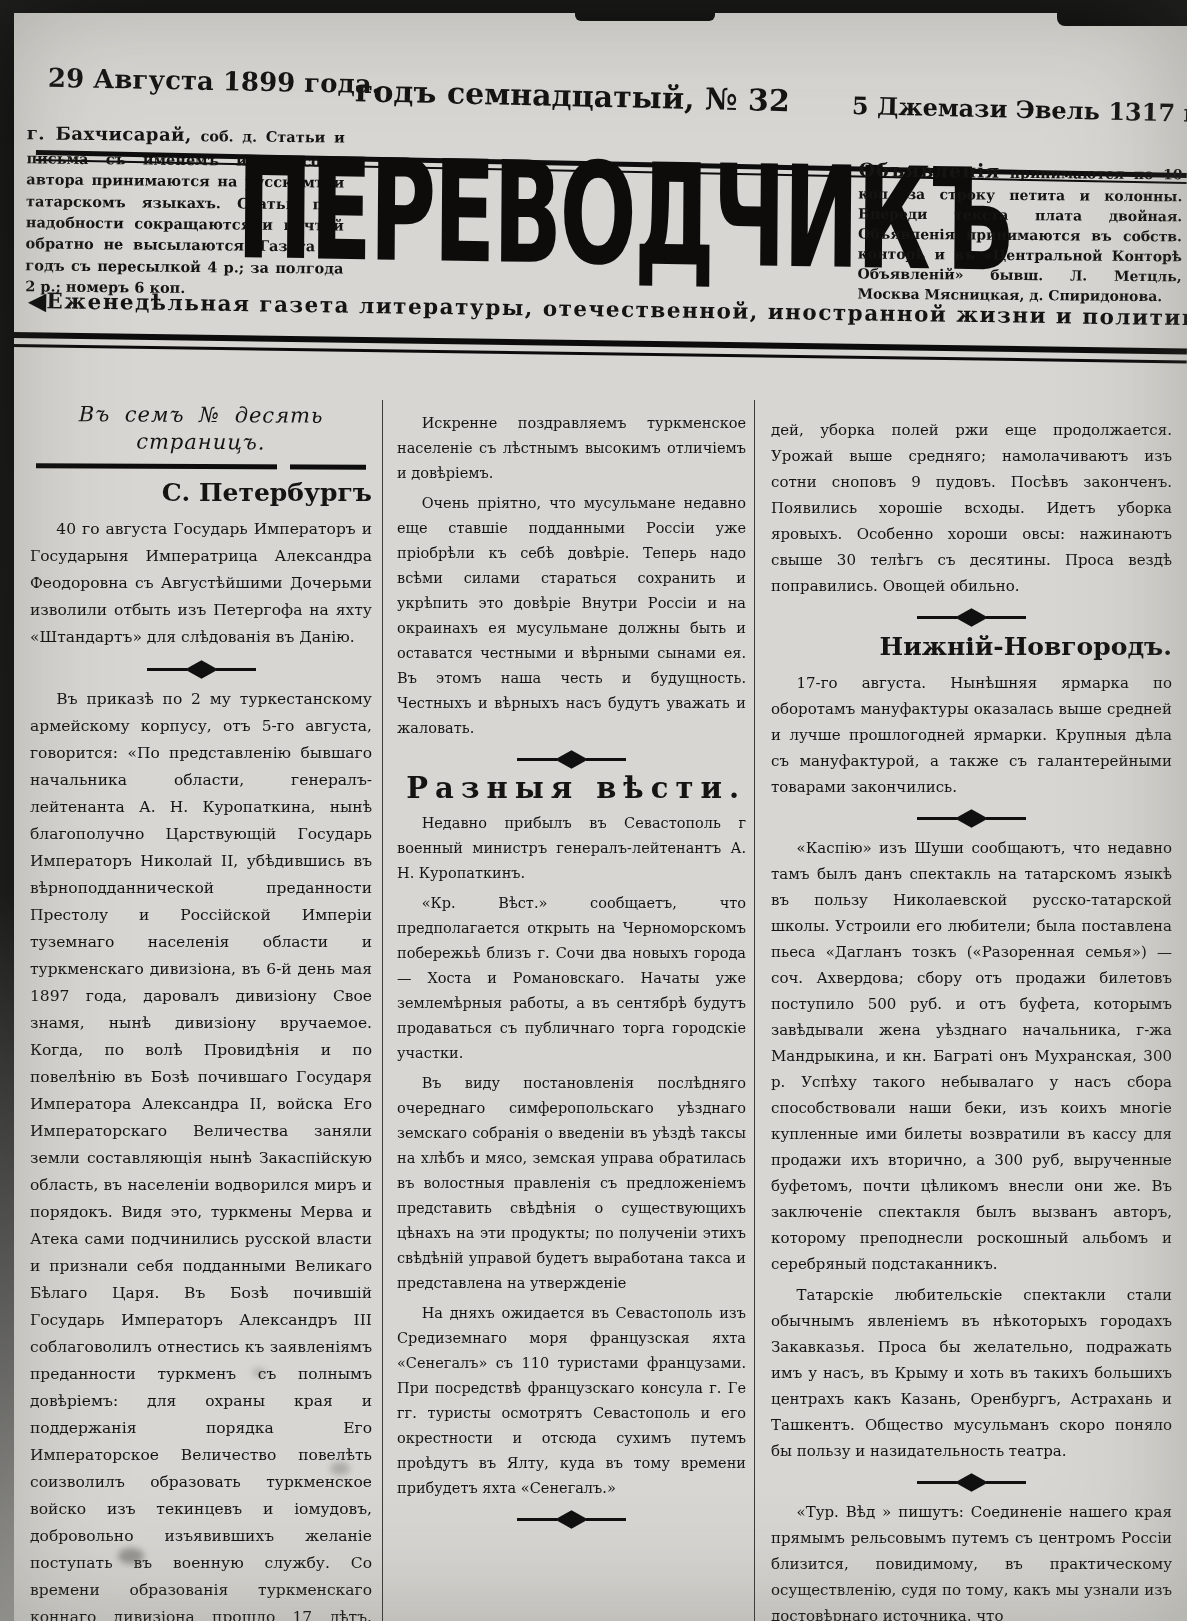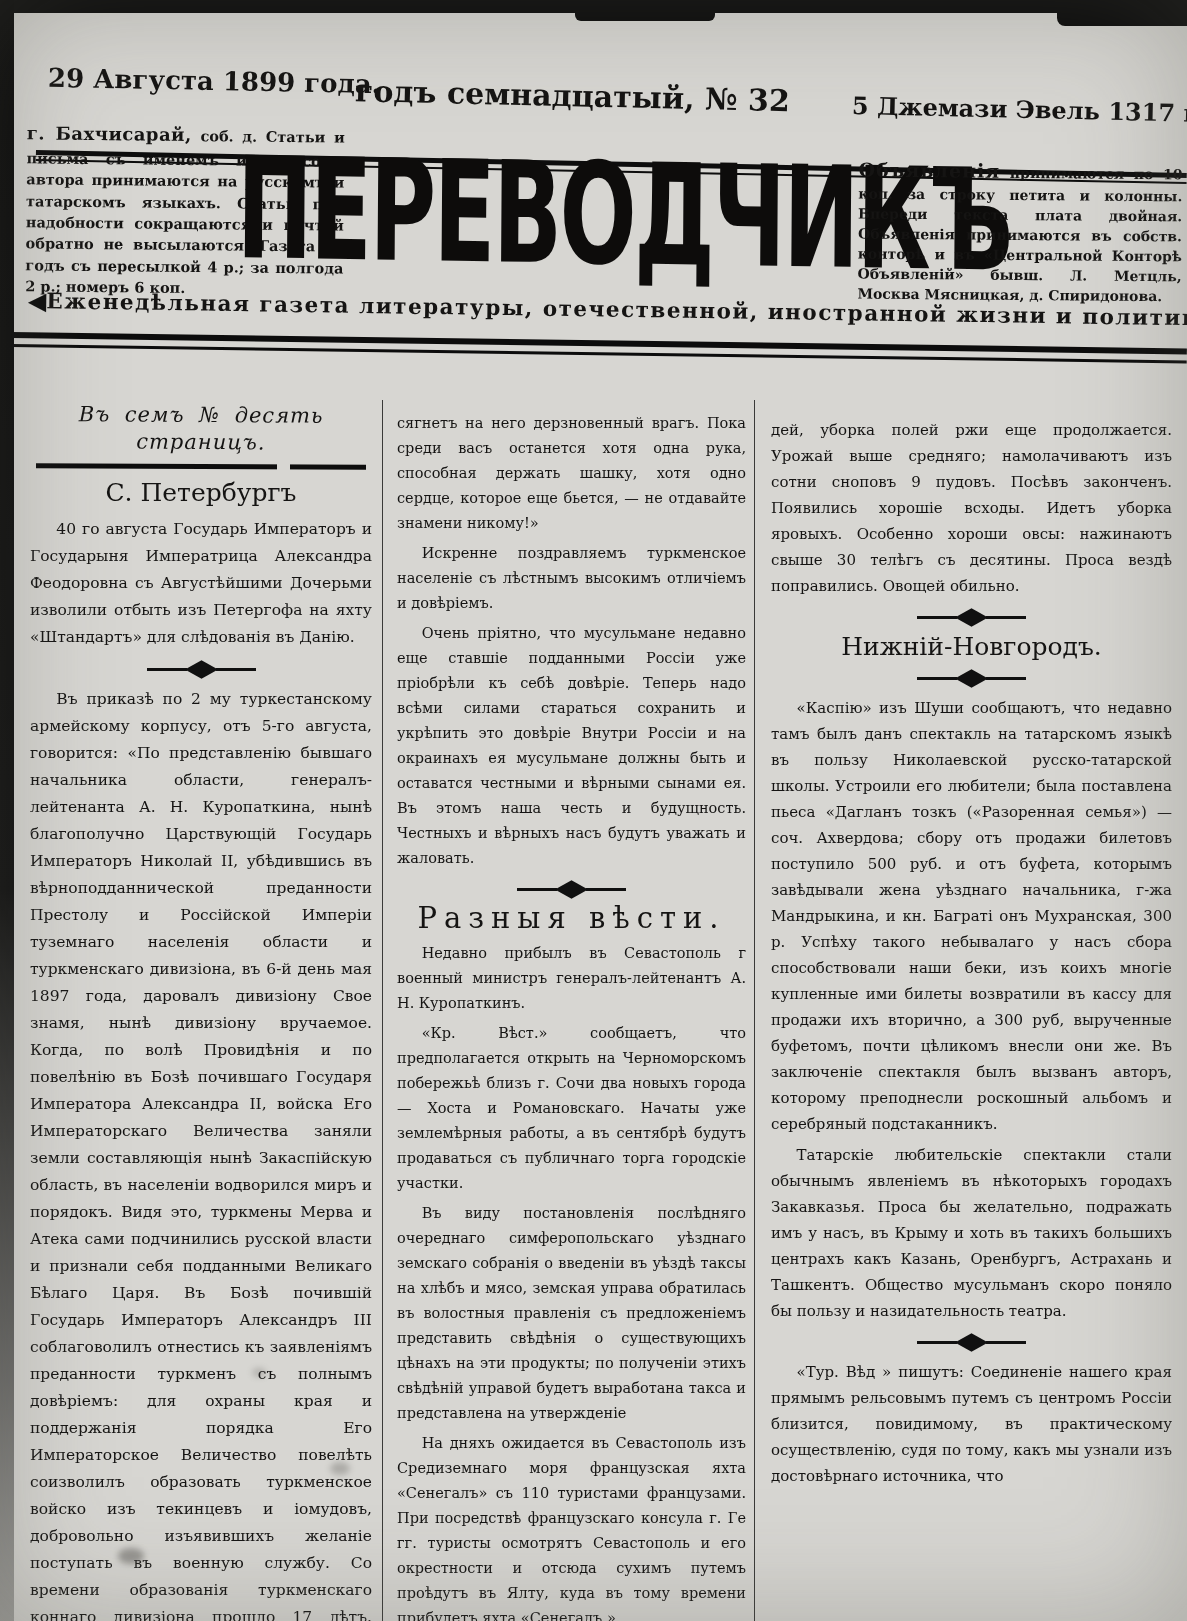--- a/index.html
+++ b/index.html
@@ -53,21 +53,21 @@
   }
   .col{overflow:hidden;}
   .col-1{padding:0 10px 0 6px;font-size:15.5px;line-height:27px;}
   .col-2{border-left:1.5px solid #3a3a38;padding:6px 8px 0 14px;font-size:14.5px;line-height:25px;}
   .col-3{border-left:1.5px solid #3a3a38;padding:12px 4px 0 16px;font-size:15px;line-height:26px;}
   .col p{margin:5px 0;text-align:justify;text-indent:1.7em;}
   .col p.no-indent{text-indent:0;}
 
   .notice-italic{font-style:italic;font-size:21px;text-align:center;letter-spacing:1px;word-spacing:7px;margin:2px 0 8px;transform:rotate(.4deg);}
   .short-rule{height:5px;margin:0 6px 10px;background:linear-gradient(90deg,#0d0d0d 0 73%,transparent 73% 77%,#0d0d0d 77% 100%);transform:rotate(.3deg);}
-  .city-head{font-weight:normal;text-align:center;margin:6px 0 10px;}
+  .city-head{font-weight:bold;text-align:right;margin:6px 0 10px;}
   .head-spb{font-size:25px;}
   .head-raznyja{font-size:29px;letter-spacing:7px;margin-top:10px;}
   .head-nizhny{font-size:25px;}
 
   .divider{display:flex;align-items:center;justify-content:center;margin:12px 0 10px;}
   .divider .dash{width:40px;height:2.5px;background:#101010;margin:0 8px;}
   .divider .diamond{width:13px;height:13px;background:#101010;transform:scaleX(1.8) rotate(45deg);}
 </style>
 </head>
 <body>
@@ -108,21 +108,20 @@
       <p>40 го августа Государь Императоръ и Государыня Императрица Александра Феодоровна съ Августѣйшими Дочерьми изволили отбыть изъ Петергофа на яхту «Штандартъ» для слѣдованія въ Данію.</p>
       <div class="divider">
           <span class="dash"></span>
           <span class="diamond"></span>
           <span class="dash"></span>
         </div>
       <p>Въ приказѣ по 2 му туркестанскому армейскому корпусу, отъ 5-го августа, говорится: «По представленію бывшаго начальника области, генералъ-лейтенанта А. Н. Куропаткина, нынѣ благополучно Царствующій Государь Императоръ Николай II, убѣдившись въ вѣрноподданнической преданности Престолу и Россійской Имперіи туземнаго населенія области и туркменскаго дивизіона, въ 6-й день мая 1897 года, даровалъ дивизіону Свое знамя, нынѣ дивизіону вручаемое. Когда, по волѣ Провидѣнія и по повелѣнію въ Бозѣ почившаго Государя Императора Александра II, войска Его Императорскаго Величества заняли земли составляющія нынѣ Закаспійскую область, въ населеніи водворился миръ и порядокъ. Видя это, туркмены Мерва и Атека сами подчинились русской власти и признали себя подданными Великаго Бѣлаго Царя. Въ Бозѣ почившій Государь Императоръ Александръ III соблаговолилъ отнестись къ заявленіямъ преданности туркменъ съ полнымъ довѣріемъ: для охраны края и поддержанія порядка Его Императорское Величество повелѣть соизволилъ образовать туркменское войско изъ текинцевъ и іомудовъ, добровольно изъявившихъ желаніе поступать въ военную службу. Со времени образованія туркменскаго коннаго дивизіона прошло 17 лѣтъ. Службою своею туркмены доказали, что они заслужила Царскую милость и довѣріе. Всѣ убѣдились, что чины дивизіона могутъ быть достойными товарищами лучшихъ частей арміи, комплектуемыхъ русскими уроженцами. Помните, всадники туркменскаго дивизіона, что дарованное вамъ знамя, — этотъ высокій знакъ Царской милости,—должно быть для васъ дороже жизни. Имъ осѣняетъ васъ нашъ Государь на вѣрную службу въ мирное и въ военное время. Храните его, какъ драгоцѣнный даръ, посланный вамъ Провидѣніемъ власти, и да не по-</p>
     </section>
 
     <section class="col col-2">
-      <p class="no-indent">сягнетъ на него дерзновенный врагъ. Пока среди васъ останется хотя одна рука, способная держать шашку, хотя одно сердце, которое еще бьется, — не отдавайте знамени никому!»</p>
       <p>Искренне поздравляемъ туркменское населеніе съ лѣстнымъ высокимъ отличіемъ и довѣріемъ.</p>
       <p>Очень пріятно, что мусульмане недавно еще ставшіе подданными Россіи уже пріобрѣли къ себѣ довѣріе. Теперь надо всѣми силами стараться сохранить и укрѣпить это довѣріе Внутри Россіи и на окраинахъ ея мусульмане должны быть и оставатся честными и вѣрными сынами ея. Въ этомъ наша честь и будущность. Честныхъ и вѣрныхъ насъ будутъ уважать и жаловать.</p>
       <div class="divider">
           <span class="dash"></span>
           <span class="diamond"></span>
           <span class="dash"></span>
         </div>
       <h2 class="city-head head-raznyja">Разныя вѣсти.</h2>
       <p>Недавно прибылъ въ Севастополь г военный министръ генералъ-лейтенантъ А. Н. Куропаткинъ.</p>
       <p>«Кр. Вѣст.» сообщаетъ, что предполагается открыть на Черноморскомъ побережьѣ близъ г. Сочи два новыхъ города — Хоста и Романовскаго. Начаты уже землемѣрныя работы, а въ сентябрѣ будутъ продаваться съ публичнаго торга городскіе участки.</p>
@@ -137,20 +136,21 @@
     </section>
 
     <section class="col col-3">
       <p class="no-indent">дей, уборка полей ржи еще продолжается. Урожай выше средняго; намолачиваютъ изъ сотни сноповъ 9 пудовъ. Посѣвъ законченъ. Появились хорошіе всходы. Идетъ уборка яровыхъ. Особенно хороши овсы: нажинаютъ свыше 30 телѣгъ съ десятины. Проса вездѣ поправились. Овощей обильно.</p>
       <div class="divider">
           <span class="dash"></span>
           <span class="diamond"></span>
           <span class="dash"></span>
         </div>
       <h2 class="city-head head-nizhny">Нижній-Новгородъ.</h2>
+      <p>17-го августа. Нынѣшняя ярмарка по оборотамъ мануфактуры оказалась выше средней и лучше прошлогодней ярмарки. Крупныя дѣла съ мануфактурой, а также съ галантерейными товарами закончились.</p>
       <div class="divider">
           <span class="dash"></span>
           <span class="diamond"></span>
           <span class="dash"></span>
         </div>
       <p>«Каспію» изъ Шуши сообщаютъ, что недавно тамъ былъ данъ спектакль на татарскомъ языкѣ въ пользу Николаевской русско-татарской школы. Устроили его любители; была поставлена пьеса «Дагланъ тозкъ («Разоренная семья») — соч. Ахвердова; сбору отъ продажи билетовъ поступило 500 руб. и отъ буфета, которымъ завѣдывали жена уѣзднаго начальника, г-жа Мандрыкина, и кн. Баграті онъ Мухранская, 300 р. Успѣху такого небывалаго у насъ сбора способствовали наши беки, изъ коихъ многіе купленные ими билеты возвратили въ кассу для продажи ихъ вторично, а 300 руб, вырученные буфетомъ, почти цѣликомъ внесли они же. Въ заключеніе спектакля былъ вызванъ авторъ, которому преподнесли роскошный альбомъ и серебряный подстаканникъ.</p>
       <p>Татарскіе любительскіе спектакли стали обычнымъ явленіемъ въ нѣкоторыхъ городахъ Закавказья. Проса бы желательно, подражать имъ у насъ, въ Крыму и хоть въ такихъ большихъ центрахъ какъ Казань, Оренбургъ, Астрахань и Ташкентъ. Общество мусульманъ скоро поняло бы пользу и назидательность театра.</p>
       <div class="divider">
           <span class="dash"></span>
           <span class="diamond"></span>

